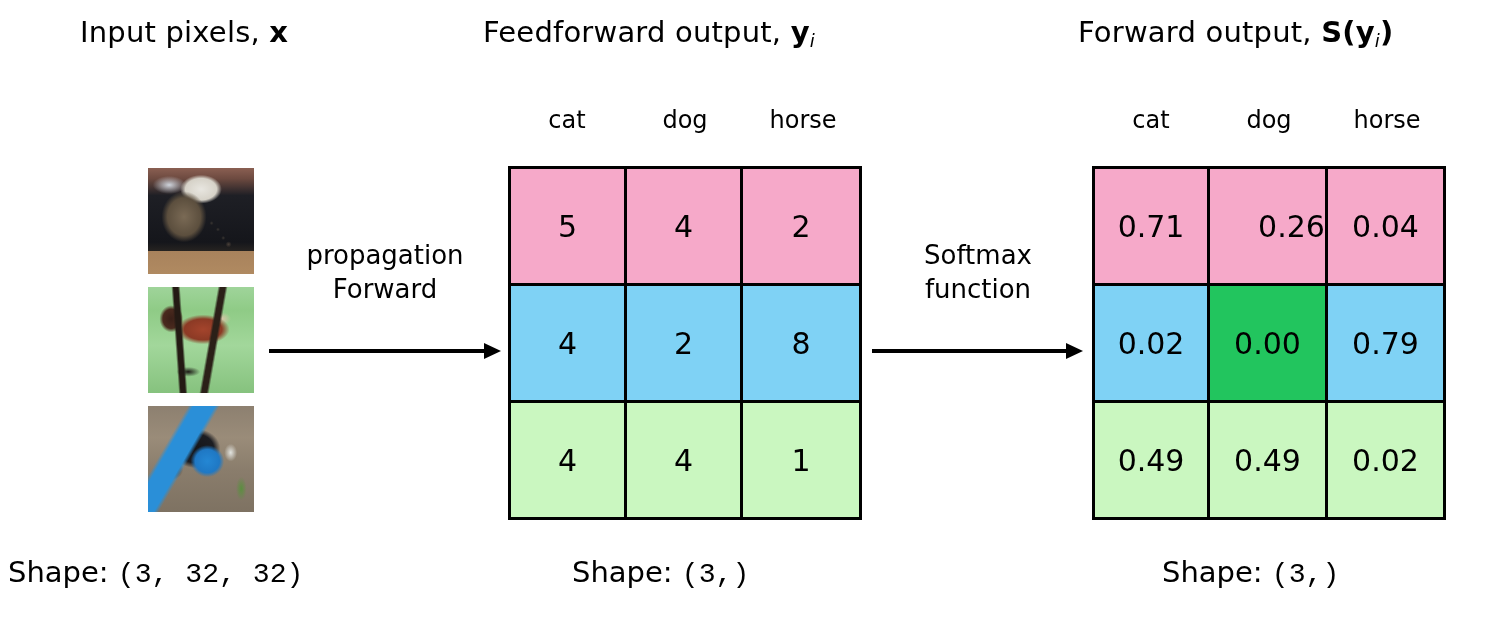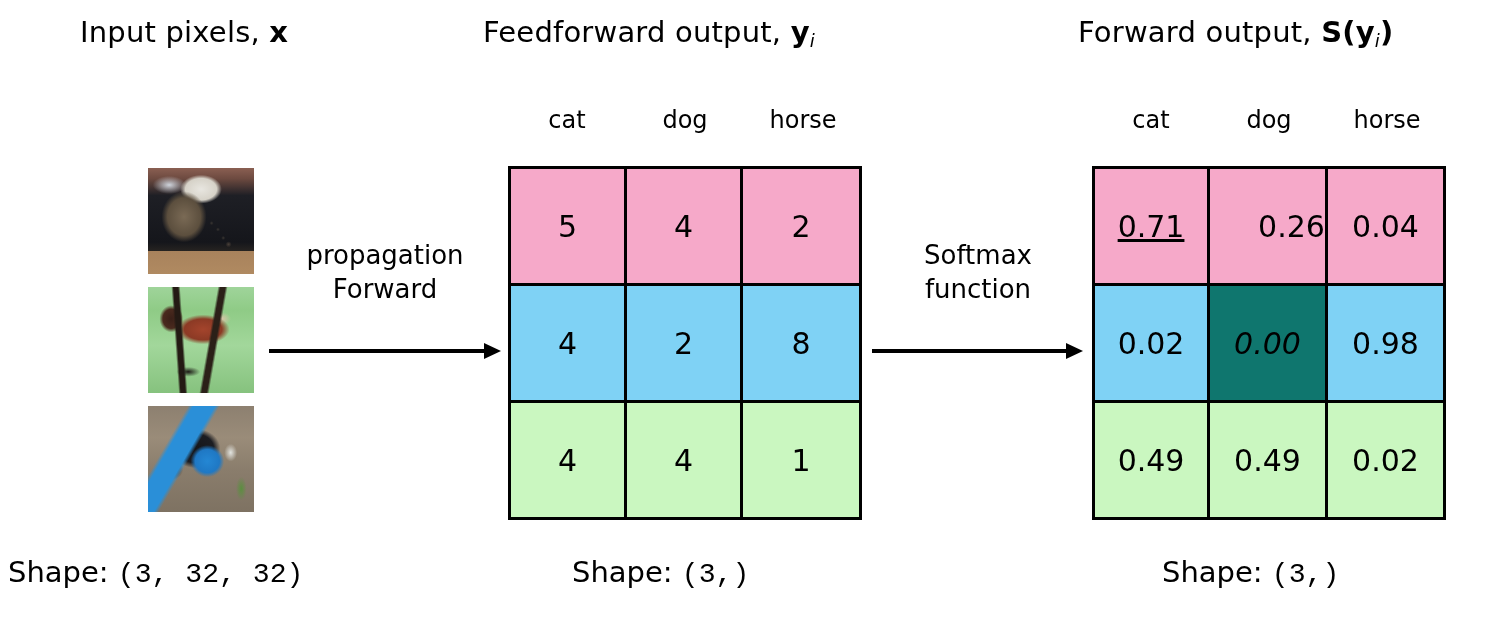--- a/index.html
+++ b/index.html
@@ -220,27 +220,27 @@
   <div class="arrow-head" style="left:194px;"></div>
 </div>
 
 <div class="table-block" style="left:1092px; top:108px; width:354px;">
   <div class="col-headers" style="top:0;">
     <div class="col-header">cat</div>
     <div class="col-header">dog</div>
     <div class="col-header">horse</div>
   </div>
   <div class="grid" style="top:58px; width:354px; height:354px;">
-    <div class="cell" style="background:#f6a9c9;text-decoration:underline;">0.71</div>
+    <div class="cell" style="background:#f6a9c9;">0.71</div>
     <div class="cell" style="background:#f6a9c9;padding-left:48px;">0.26</div>
     <div class="cell last-col" style="background:#f6a9c9;">0.04</div>
 
     <div class="cell" style="background:#7fd2f5;">0.02</div>
-    <div class="cell" style="background:#0f766e;font-style:italic;">0.00</div>
-    <div class="cell last-col" style="background:#7fd2f5;">0.98</div>
+    <div class="cell" style="background:#22c55e;">0.00</div>
+    <div class="cell last-col" style="background:#7fd2f5;">0.79</div>
 
     <div class="cell last-row" style="background:#caf7c0;">0.49</div>
     <div class="cell last-row" style="background:#caf7c0;">0.49</div>
     <div class="cell last-col last-row" style="background:#caf7c0;">0.02</div>
   </div>
 </div>
 
 <div class="shape-label" style="left:8px; top:558px;">
   <span>Shape: </span><span class="mono">(3, 32, 32)</span>
 </div>

